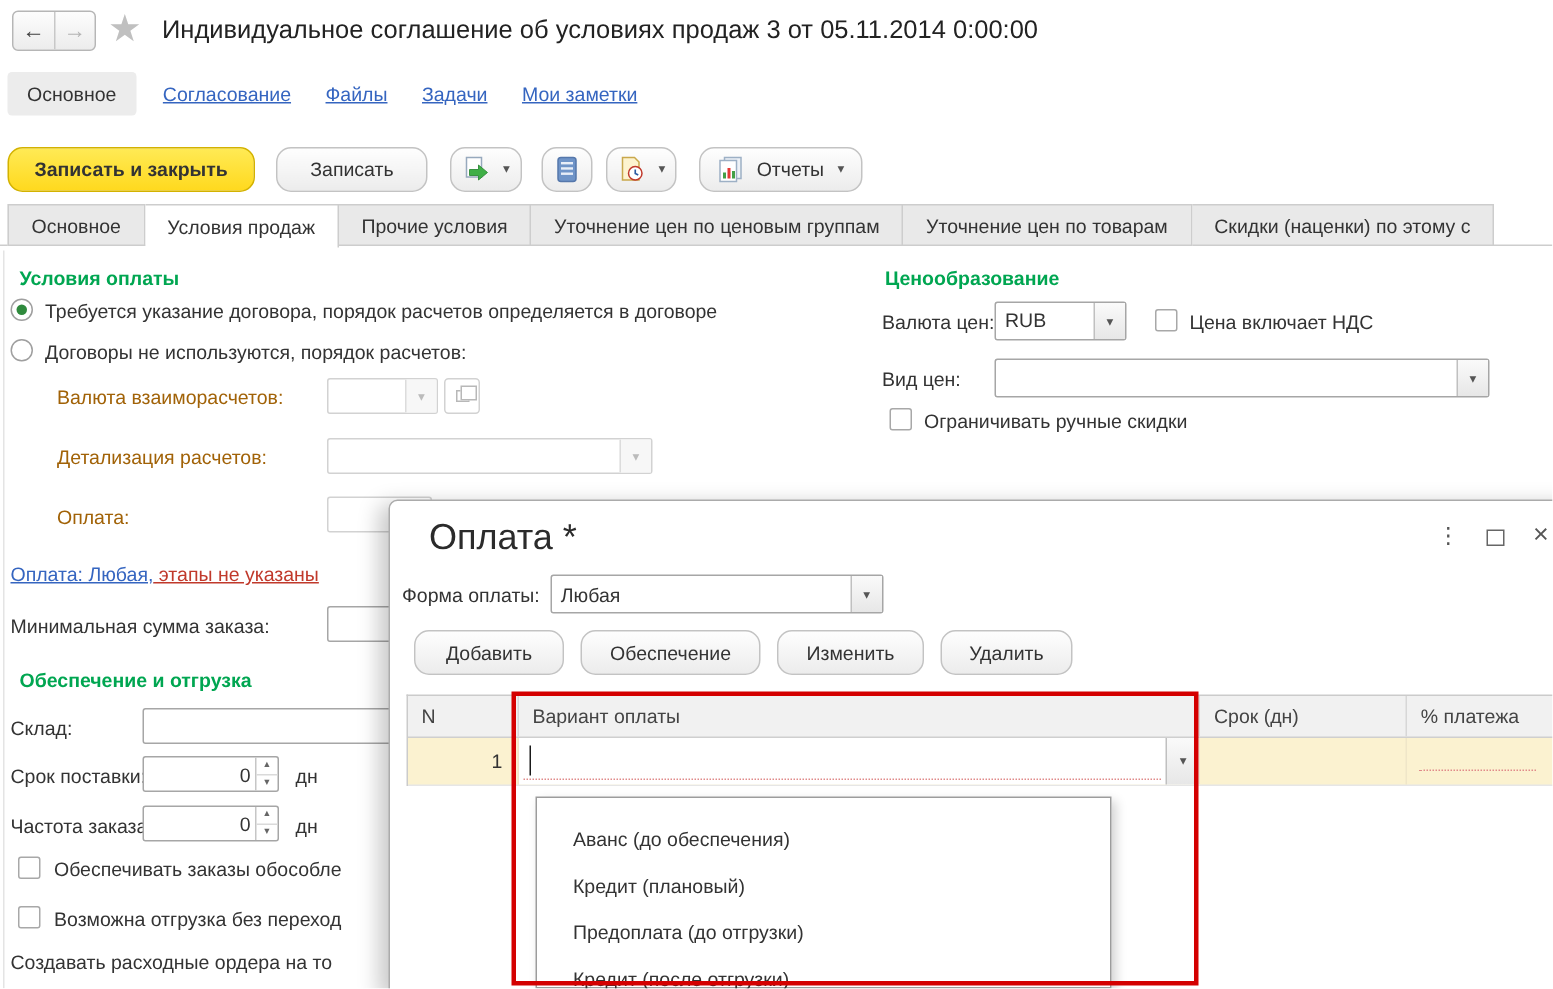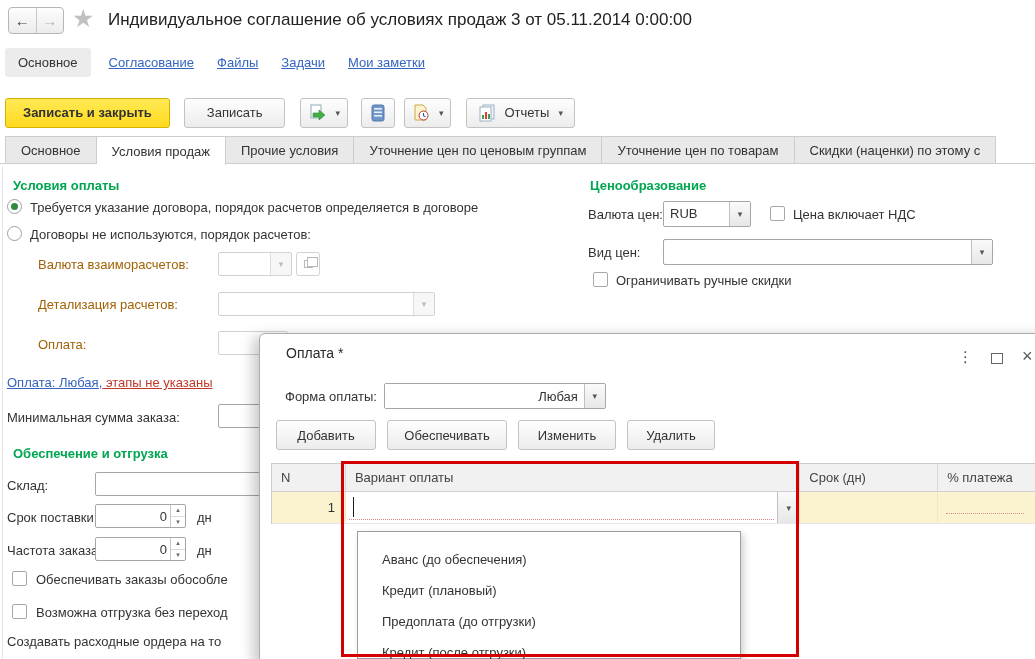--- a/index.html
+++ b/index.html
@@ -20,21 +20,21 @@
   .page-title{position:absolute;left:108px;top:10px;font-size:17px;color:#222;white-space:nowrap;}
 
   
   .navrow{position:absolute;left:5px;top:47px;height:30px;display:flex;align-items:center;gap:13px;}
   .navtab-active{background:#ececec;border-radius:3px;padding:7px 13px;color:#333;cursor:pointer;}
   .navlink{color:var(--link-blue,#3565c0);text-decoration:underline;cursor:pointer;padding:0 5px;}
 
   
   .cmdbar{position:absolute;left:5px;top:97px;height:31px;display:flex;align-items:center;}
   .btn{display:inline-flex;align-items:center;justify-content:center;height:30px;
-       border:1px solid #c3c3c3;border-radius:3px;background:linear-gradient(#fefefe,#ececec);
+       border:1px solid #c3c3c3;border-radius:10px;background:linear-gradient(#fefefe,#ececec);
        font-size:13px;color:#333;cursor:pointer;font-family:inherit;white-space:nowrap;}
   .btn-primary{background:linear-gradient(#ffea55,var(--accent-yellow,#ffd91e));
        border-color:#d3b200;font-weight:bold;padding:0 17px;}
   .btn-std{padding:0 22px;}
   .caret{font-size:9px;color:#555;margin-left:6px;}
   .iconbtn{padding:0 7px;gap:3px;}
   svg{display:block;}
 
   
   .tabline{position:absolute;left:0;top:163px;width:1035px;height:1px;background:#cdcdcd;}
@@ -67,26 +67,26 @@
   .spin{width:15px;border-left:1px solid #c6c6c6;display:flex;flex-direction:column;}
   .spin i{flex:1;font-style:normal;font-size:7px;line-height:10px;color:#666;text-align:center;cursor:pointer;}
   .spin i:first-child{border-bottom:1px solid #dadada;}
   .linkline{position:absolute;white-space:nowrap;}
   .link-blue{color:var(--link-blue,#3565c0);text-decoration:underline;cursor:pointer;}
   .link-red{color:var(--error-red,#c0392b);text-decoration:underline;cursor:pointer;}
 
   
   .dialog{position:absolute;left:259px;top:333px;width:800px;height:330px;background:#fff;
        border:1px solid #ababab;border-radius:6px 0 0 0;box-shadow:-6px 3px 14px rgba(0,0,0,.22);z-index:10;}
-  .dlg-title{position:absolute;left:26px;top:11px;font-size:14px;color:#2b2b2b;white-space:nowrap;}
+  .dlg-title{position:absolute;left:26px;top:11px;font-size:24px;color:#2b2b2b;white-space:nowrap;}
   .dlg-ctl{position:absolute;top:14px;color:#555;cursor:pointer;text-align:center;}
   .dlg-kebab{left:698px;font-size:15px;letter-spacing:0;}
   .dlg-max{left:731px;top:19px;width:12px;height:11px;border:1px solid #666;}
   .dlg-close{left:762px;top:12px;font-size:18px;}
-  .dlg-form{position:absolute;left:25px;top:49px;display:flex;align-items:center;text-align:right;}
+  .dlg-form{position:absolute;left:8px;top:49px;display:flex;align-items:center;}
   .dlg-form .flabel{margin-right:7px;white-space:nowrap;}
   .dlg-combo{position:relative;width:222px;height:26px;border:1px solid #a6a6a6;border-radius:2px;display:flex;}
   .dlg-combo .val{flex:1;padding:5px 6px 0 6px;}
   .dlg-btns{position:absolute;left:16px;top:86px;display:flex;gap:11px;}
   .dlg-btns .btn{height:30px;}
 
   .dlg-table{position:absolute;left:11px;top:129px;width:789px;border:1px solid #cbcbcb;border-bottom:none;}
   .thead{display:flex;height:28px;background:#f1f1f1;border-bottom:1px solid #cfcfcf;}
   .th{padding:6px 0 0 9px;color:#444;border-right:1px solid #d7d7d7;white-space:nowrap;overflow:hidden;}
   .trow{display:flex;height:32px;background:var(--row-highlight,#fbf2d0);border-bottom:1px solid #e6e6e6;}
@@ -282,21 +282,21 @@
     <div class="dlg-form">
       <span class="flabel">Форма оплаты:</span>
       <div class="dlg-combo">
         <span class="val">Любая</span>
         <i class="combo-btn">▾</i>
       </div>
     </div>
 
     <div class="dlg-btns">
       <button class="btn" style="width:100px;">Добавить</button>
-      <button class="btn" style="width:120px;">Обеспечивать</button>
+      <button class="btn" style="width:120px;">Обеспечение</button>
       <button class="btn" style="width:98px;">Изменить</button>
       <button class="btn" style="width:88px;">Удалить</button>
     </div>
 
     <div class="dlg-table">
       <div class="thead">
         <div class="th w-n">N</div>
         <div class="th w-var">Вариант оплаты</div>
         <div class="th w-term">Срок (дн)</div>
         <div class="th w-pct">% платежа</div>

